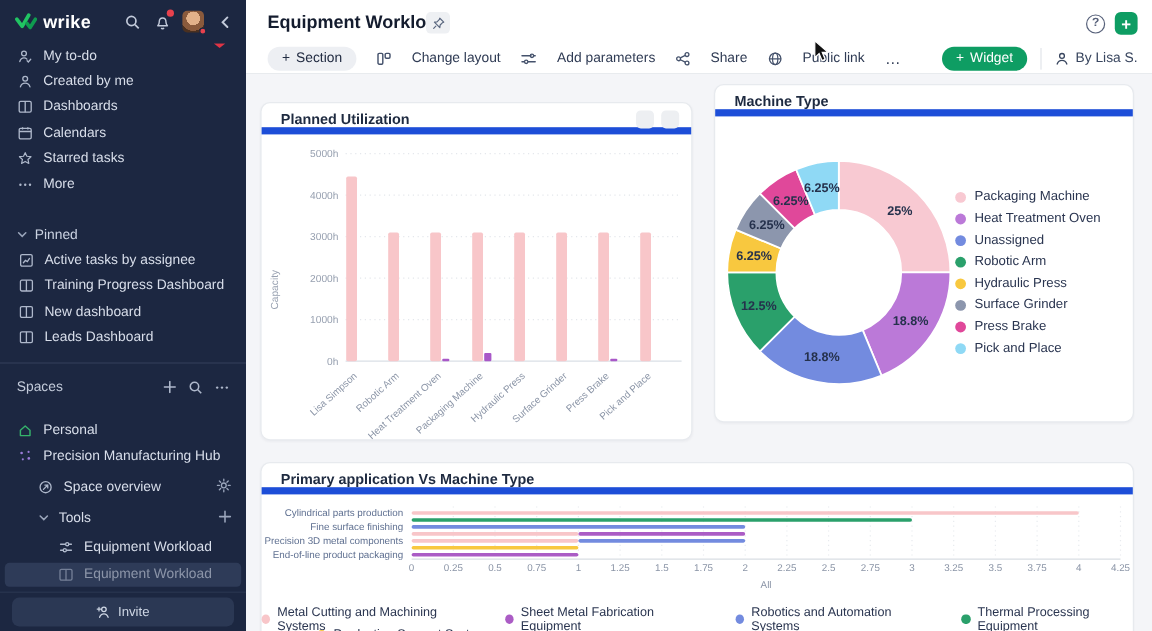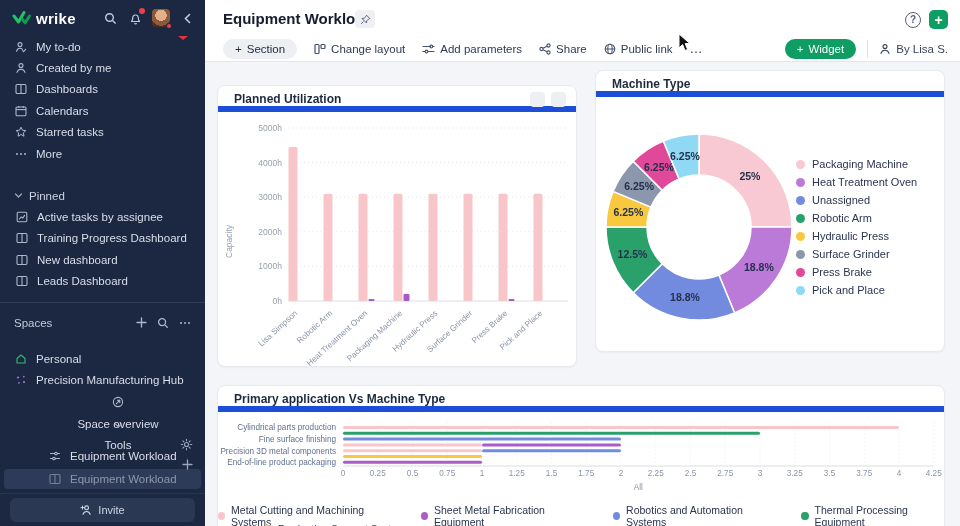--- a/index.html
+++ b/index.html
@@ -25,35 +25,35 @@
   .pinned-block { margin-top:21px; }
   .indent { padding-left:15px; }
   .side-div { height:1px; background:#303d59; margin:10px 0 9px 0; }
   .spaces-hd { display:flex; align-items:center; height:22px; padding:0 12px 0 14px; color:#c3cbda; }
   .spaces-hd .grow { flex:1; }
   .spaces-hd .hico { width:16px; display:flex; justify-content:center; color:#aeb8cb; margin-left:6px; }
   .spaces-block { margin-top:14px; }
   .srow .right-ic { margin-left:auto; margin-right:12px; color:#9ba6bc; }
   .sel-row { background:#2e3b58; margin:0 4px; border-radius:4px; padding-left:27px; height:20px; }
   .sel-row span, .sel-row .ic { opacity:.55; }
-  .indent2 { padding-left:31px;flex-direction:column; }
+  .indent2 { padding-left:31px; }
   .invite-wrap { position:absolute; left:0; right:0; bottom:0; height:33px; border-top:1px solid #2a3650; display:flex; align-items:center; justify-content:center; }
   .invite-btn { width:185px; height:24px; background:#2b3854; border-radius:6px; color:#cdd5e3; font-size:11px; display:flex; align-items:center; justify-content:center; gap:6px; cursor:pointer; }
 
   
   .main { position:relative; flex:1; height:526px; }
   .main-header { position:relative; height:62px; background:#fff; border-bottom:1px solid #e3e6ea; }
   .page-title { position:absolute; left:18px; top:10px; font-size:15px; font-weight:700; color:#141c2e; }
   .pin-badge { position:absolute; left:150px; top:10px; width:20px; height:18px; background:#eef0f3; border-radius:4px; display:flex; align-items:center; justify-content:center; color:#5b6880; }
   .hdr-right { position:absolute; right:12px; top:10px; display:flex; gap:8px; align-items:center; }
   .help-circ { width:16px; height:16px; border:1.4px solid #57617a; border-radius:50%; color:#57617a; font-size:10px; font-weight:700; display:flex; align-items:center; justify-content:center; }
   .green-plus { width:19px; height:19px; background:#0e9d63; border-radius:5px; color:#fff; font-size:14px; font-weight:700; display:flex; align-items:center; justify-content:center; }
   .toolbar { position:absolute; left:18px; top:37px; display:flex; align-items:center; gap:17px; height:23px; }
   .pill-btn { display:flex; align-items:center; gap:5px; background:#edeff3; border-radius:13px; padding:4px 12px; font-size:11.5px; font-weight:500; color:#222c42; cursor:pointer; }
-  .tb-btn { display:flex; align-items:center; gap:5px; font-size:11.5px; color:#2f3b54; cursor:pointer; }
+  .tb-btn { display:flex; align-items:center; gap:17px; font-size:11.5px; color:#2f3b54; cursor:pointer; }
   .tb-btn .tbic { color:#45526c; display:flex; }
   .tb-more { font-size:13px; color:#2f3b54; letter-spacing:1px; cursor:pointer; }
   .toolbar-right { position:absolute; right:12px; top:37px; display:flex; align-items:center; height:23px; }
   .widget-btn { display:flex; align-items:center; gap:5px; background:#0e9d63; color:#fff; border-radius:13px; padding:4px 12px; font-size:11.5px; font-weight:500; cursor:pointer; }
   .tb-sep { width:1px; height:18px; background:#e1e4e9; margin:0 11px; }
   .byline { display:flex; align-items:center; gap:5px; font-size:11.5px; color:#39465f; cursor:pointer; }
 
   .content { position:absolute; top:62px; left:0; right:0; bottom:0; background:#f4f5f8; }
   .card { position:absolute; background:#fff; border:1px solid #e7eaee; border-radius:8px; box-shadow:0 1px 2px rgba(20,30,60,.04); }
   .card-hd { height:26px; line-height:26px; padding:0 16px; border-bottom:6px solid #1d4ed8; font-size:12px; font-weight:700; color:#1e2a40; }

